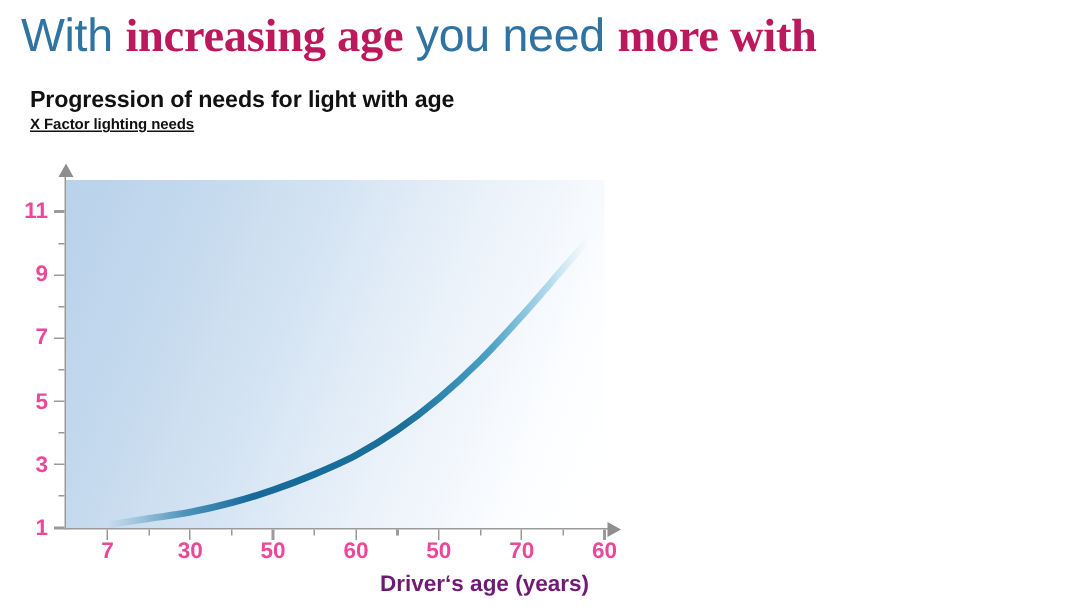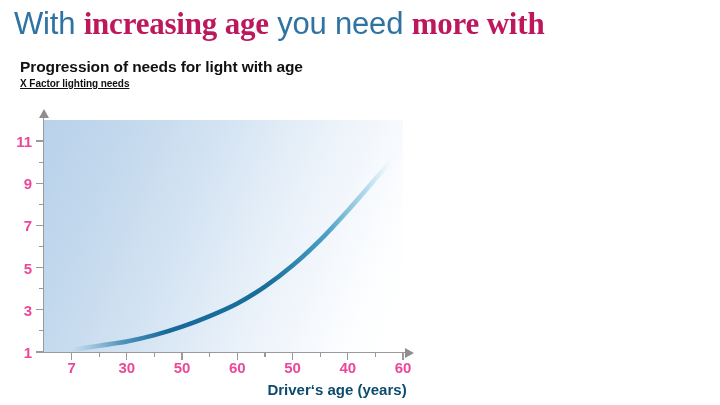--- a/index.html
+++ b/index.html
@@ -150,25 +150,25 @@
     transform: translateY(-50%);
     text-align: right;
     width: 24px;
     left: 8px;
   }
 
   
   #x-title {
     position: absolute;
     top: 381px;
-    left: 337px;
+    left: 323px;
     transform: translateX(-50%);
     font-size: 15px;
     font-weight: 700;
-    color: #0c4a6e;
+    color: #701a75;
     white-space: nowrap;
   }
 
   #curve-svg {
     position: absolute;
     left: 0;
     top: 0;
     width: 720px;
     height: 405px;
     pointer-events: none;
@@ -219,21 +219,21 @@
       <div class="tick y-minor" style="top: 245.945px;"></div>
       <div class="tick y-minor" style="top: 203.764px;"></div>
       <div class="tick y-minor" style="top: 161.582px;"></div>
     </div>
   <div id="labels-layer">
       <div class="tick-label x" style="left: 71.6154px;">7</div>
       <div class="tick-label x" style="left: 126.846px;">30</div>
       <div class="tick-label x" style="left: 182.077px;">50</div>
       <div class="tick-label x" style="left: 237.308px;">60</div>
       <div class="tick-label x" style="left: 292.538px;">50</div>
-      <div class="tick-label x" style="left: 347.769px;">40</div>
+      <div class="tick-label x" style="left: 347.769px;">70</div>
       <div class="tick-label x" style="left: 403px;">60</div>
       <div class="tick-label y" style="top: 352px;">1</div>
       <div class="tick-label y" style="top: 309.818px;">3</div>
       <div class="tick-label y" style="top: 267.636px;">5</div>
       <div class="tick-label y" style="top: 225.455px;">7</div>
       <div class="tick-label y" style="top: 183.273px;">9</div>
       <div class="tick-label y" style="top: 141.091px;">11</div>
     </div>
 
   <svg id="curve-svg" viewBox="0 0 720 405">

